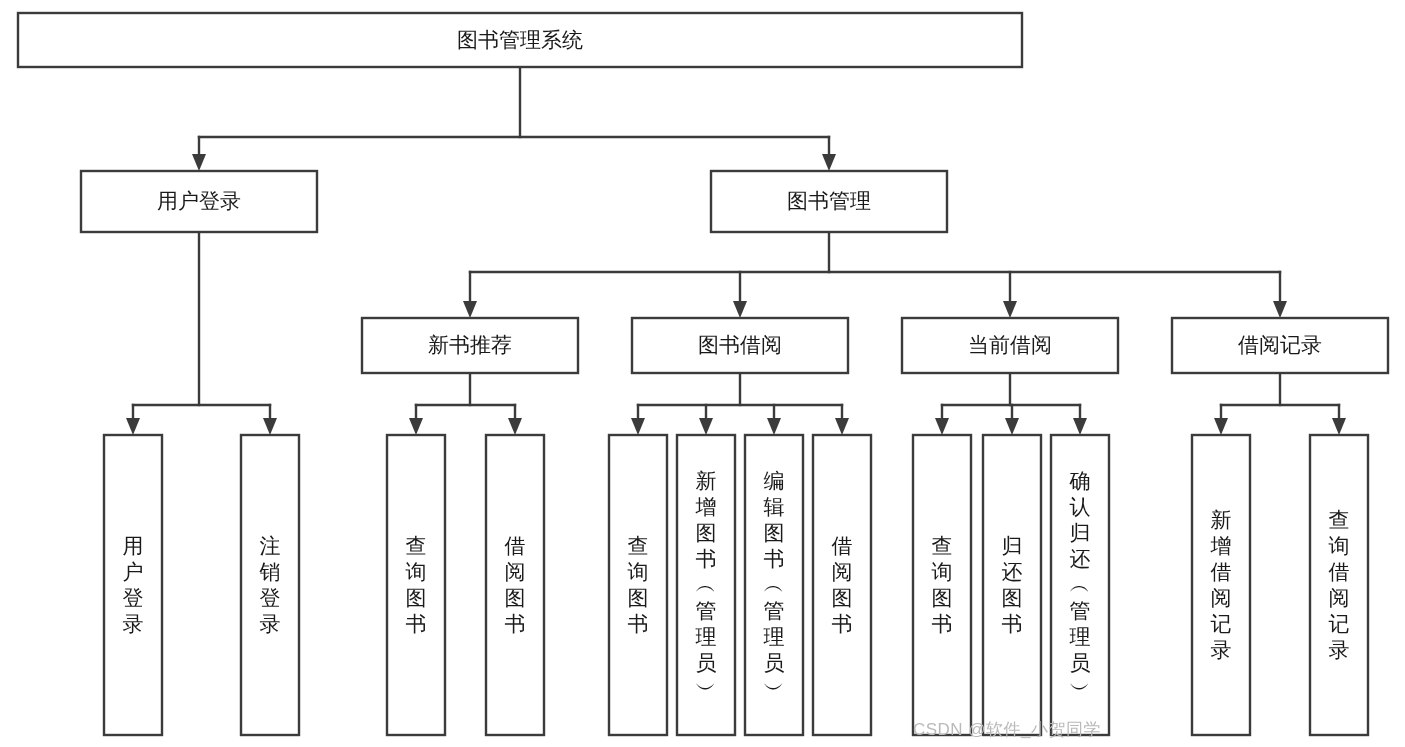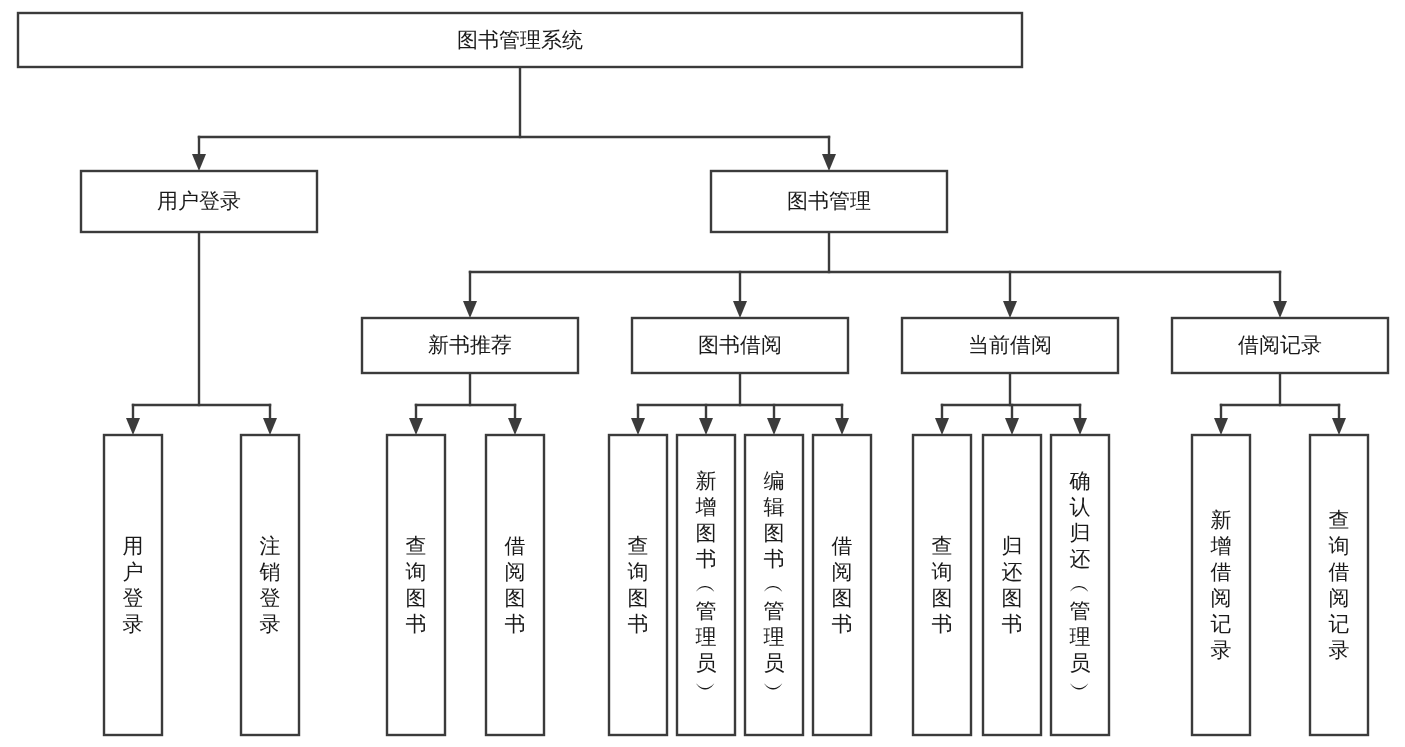--- a/index.html
+++ b/index.html
@@ -216,13 +216,14 @@
         <g>
           <rect class="node-box" x="1192" y="435" width="58" height="300"></rect>
           <text class="node-label-v" x="1221" y="527.28"><tspan x="1221" dy="0">新</tspan><tspan x="1221" dy="26">增</tspan><tspan x="1221" dy="26">借</tspan><tspan x="1221" dy="26">阅</tspan><tspan x="1221" dy="26">记</tspan><tspan x="1221" dy="26">录</tspan></text>
         </g>
         <g>
           <rect class="node-box" x="1310" y="435" width="58" height="300"></rect>
           <text class="node-label-v" x="1339" y="527.28"><tspan x="1339" dy="0">查</tspan><tspan x="1339" dy="26">询</tspan><tspan x="1339" dy="26">借</tspan><tspan x="1339" dy="26">阅</tspan><tspan x="1339" dy="26">记</tspan><tspan x="1339" dy="26">录</tspan></text>
         </g>
       </g>
   </svg>
+  <div class="watermark-text">CSDN @软件_小贺同学</div>
 </div>
 
 </body></html>

